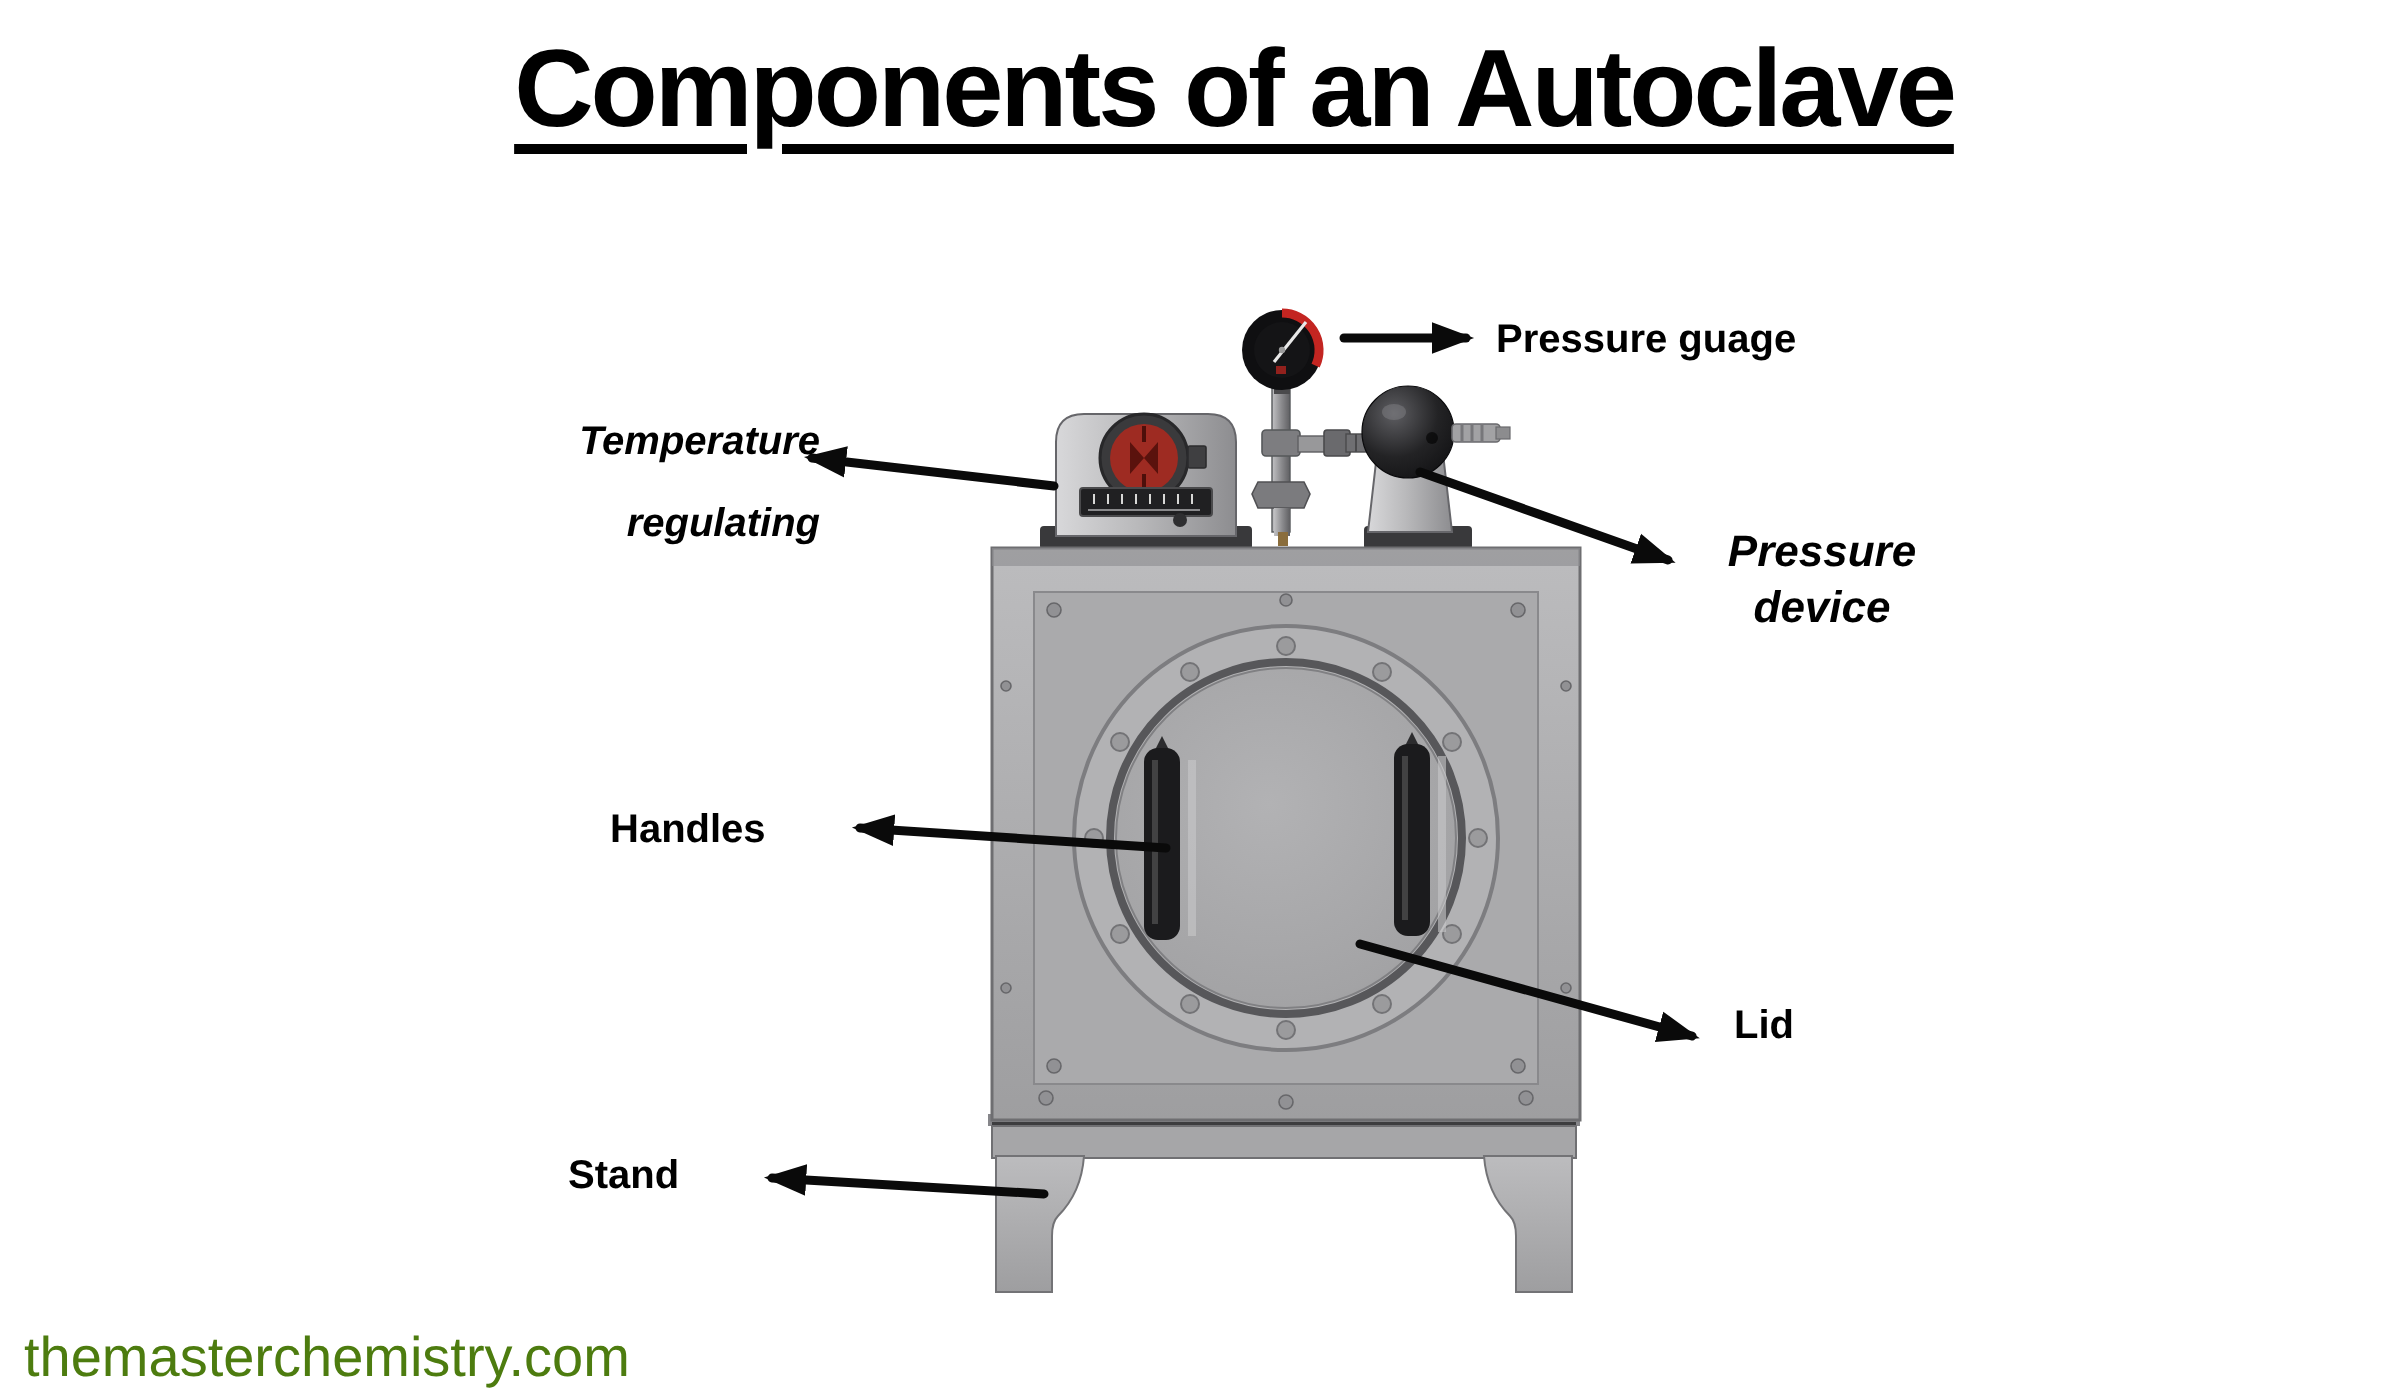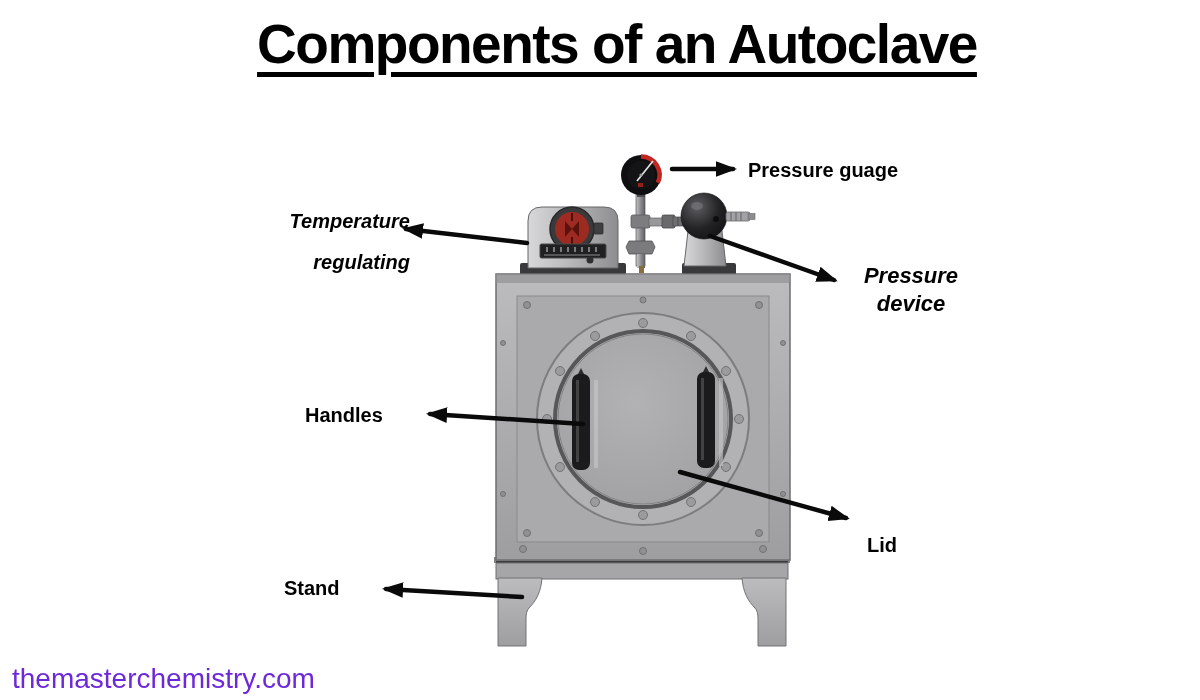--- a/index.html
+++ b/index.html
@@ -39,29 +39,29 @@
     font-weight: 700;
     font-size: 20px;
     line-height: 34px;
     color: var(--color-text, #000);
     white-space: nowrap;
   }
   .label-pressure-gauge   { left: 748px; top: 153px; }
   .label-temp-controller  { left: 196px; top: 201px; width: 214px; text-align: right; line-height: 41px; white-space: normal; font-style: italic; }
   .label-pressure-reg     { left: 843px; top: 262px; width: 136px; text-align: center; font-size: 22px; line-height: 28px; white-space: normal; font-style: italic; }
   .label-handles          { left: 277px; top: 398px; margin-left: 28px; }
-  .label-lid              { left: 867px; top: 528px; }
+  .label-lid              { left: 867px; top: 496px; }
   .label-stand            { left: 284px; top: 571px; }
   .watermark {
     position: absolute;
     left: 12px;
     top: 663px;
     font-weight: 400;
     font-size: 28px;
-    color: #6d28d9;
+    color: #4d7c0f;
   }
   .arrow { stroke: var(--color-arrow, #0a0a0a); stroke-width: 4.5; stroke-linecap: round; fill: none; }
   .arrow-head { fill: var(--color-arrow, #0a0a0a); }
 </style>
 </head>
 <body>
 
 <div class="canvas">
 
   <div class="title">Components of an Autoclave</div>

